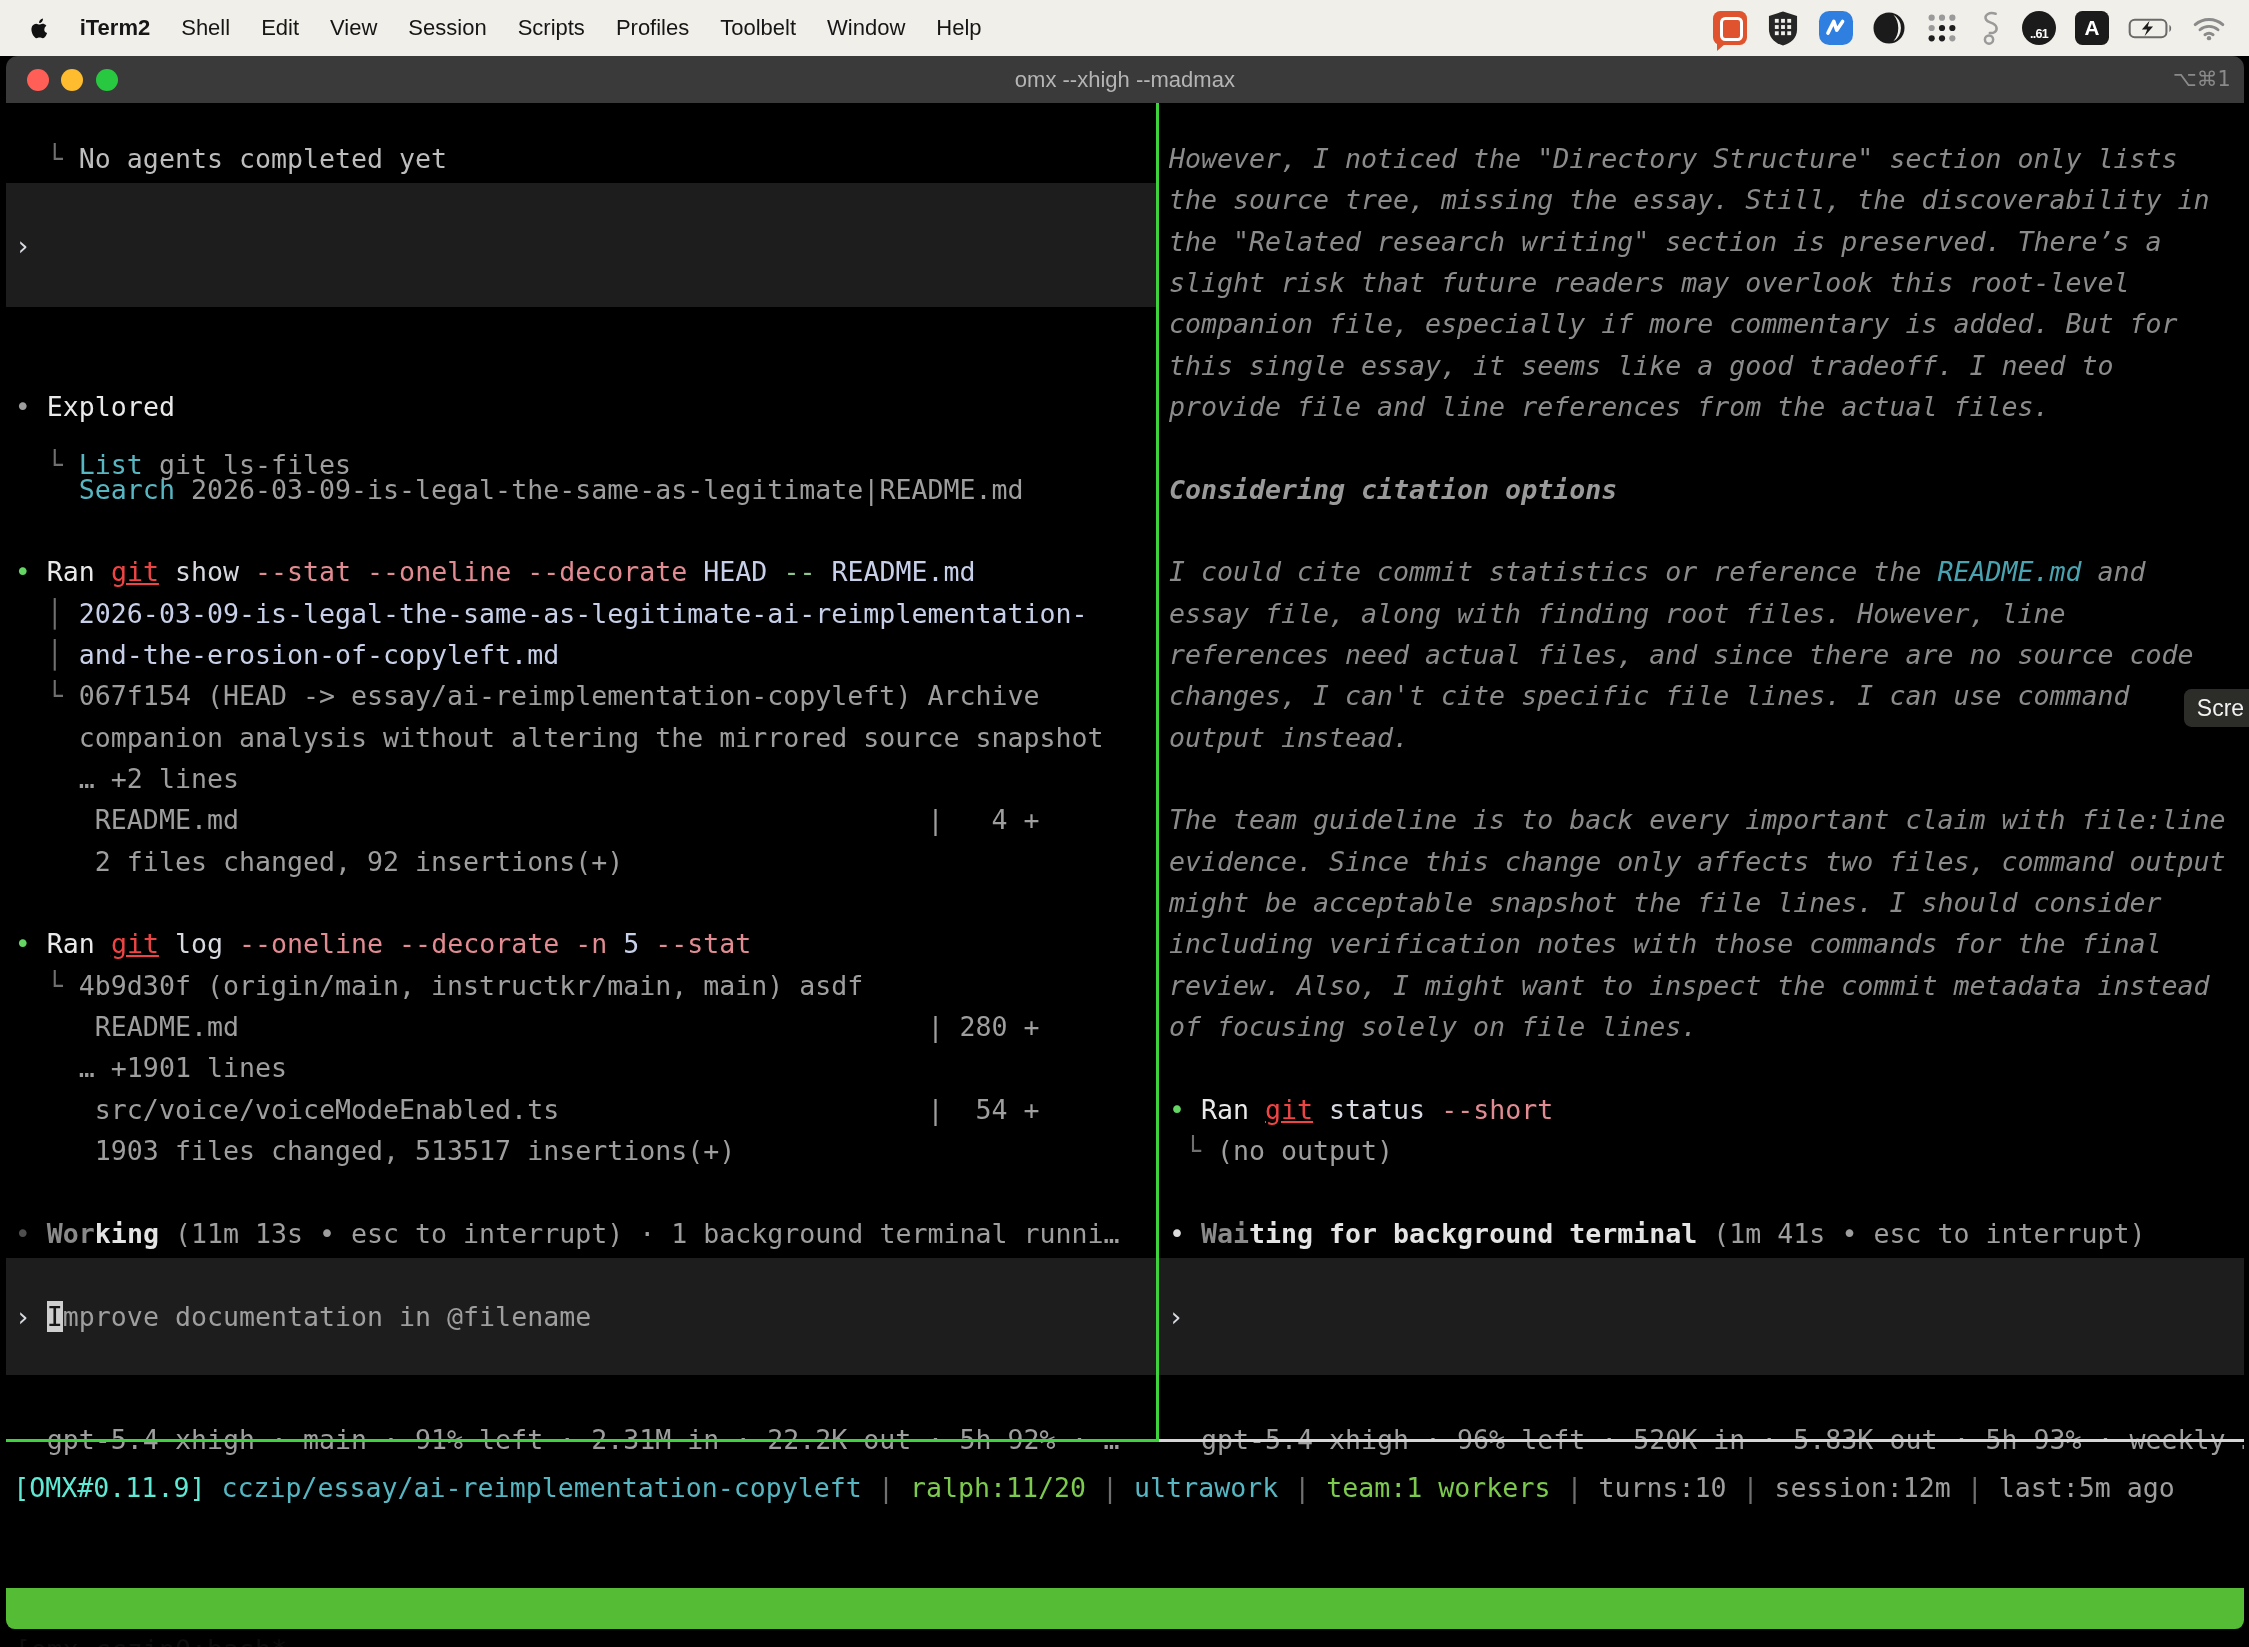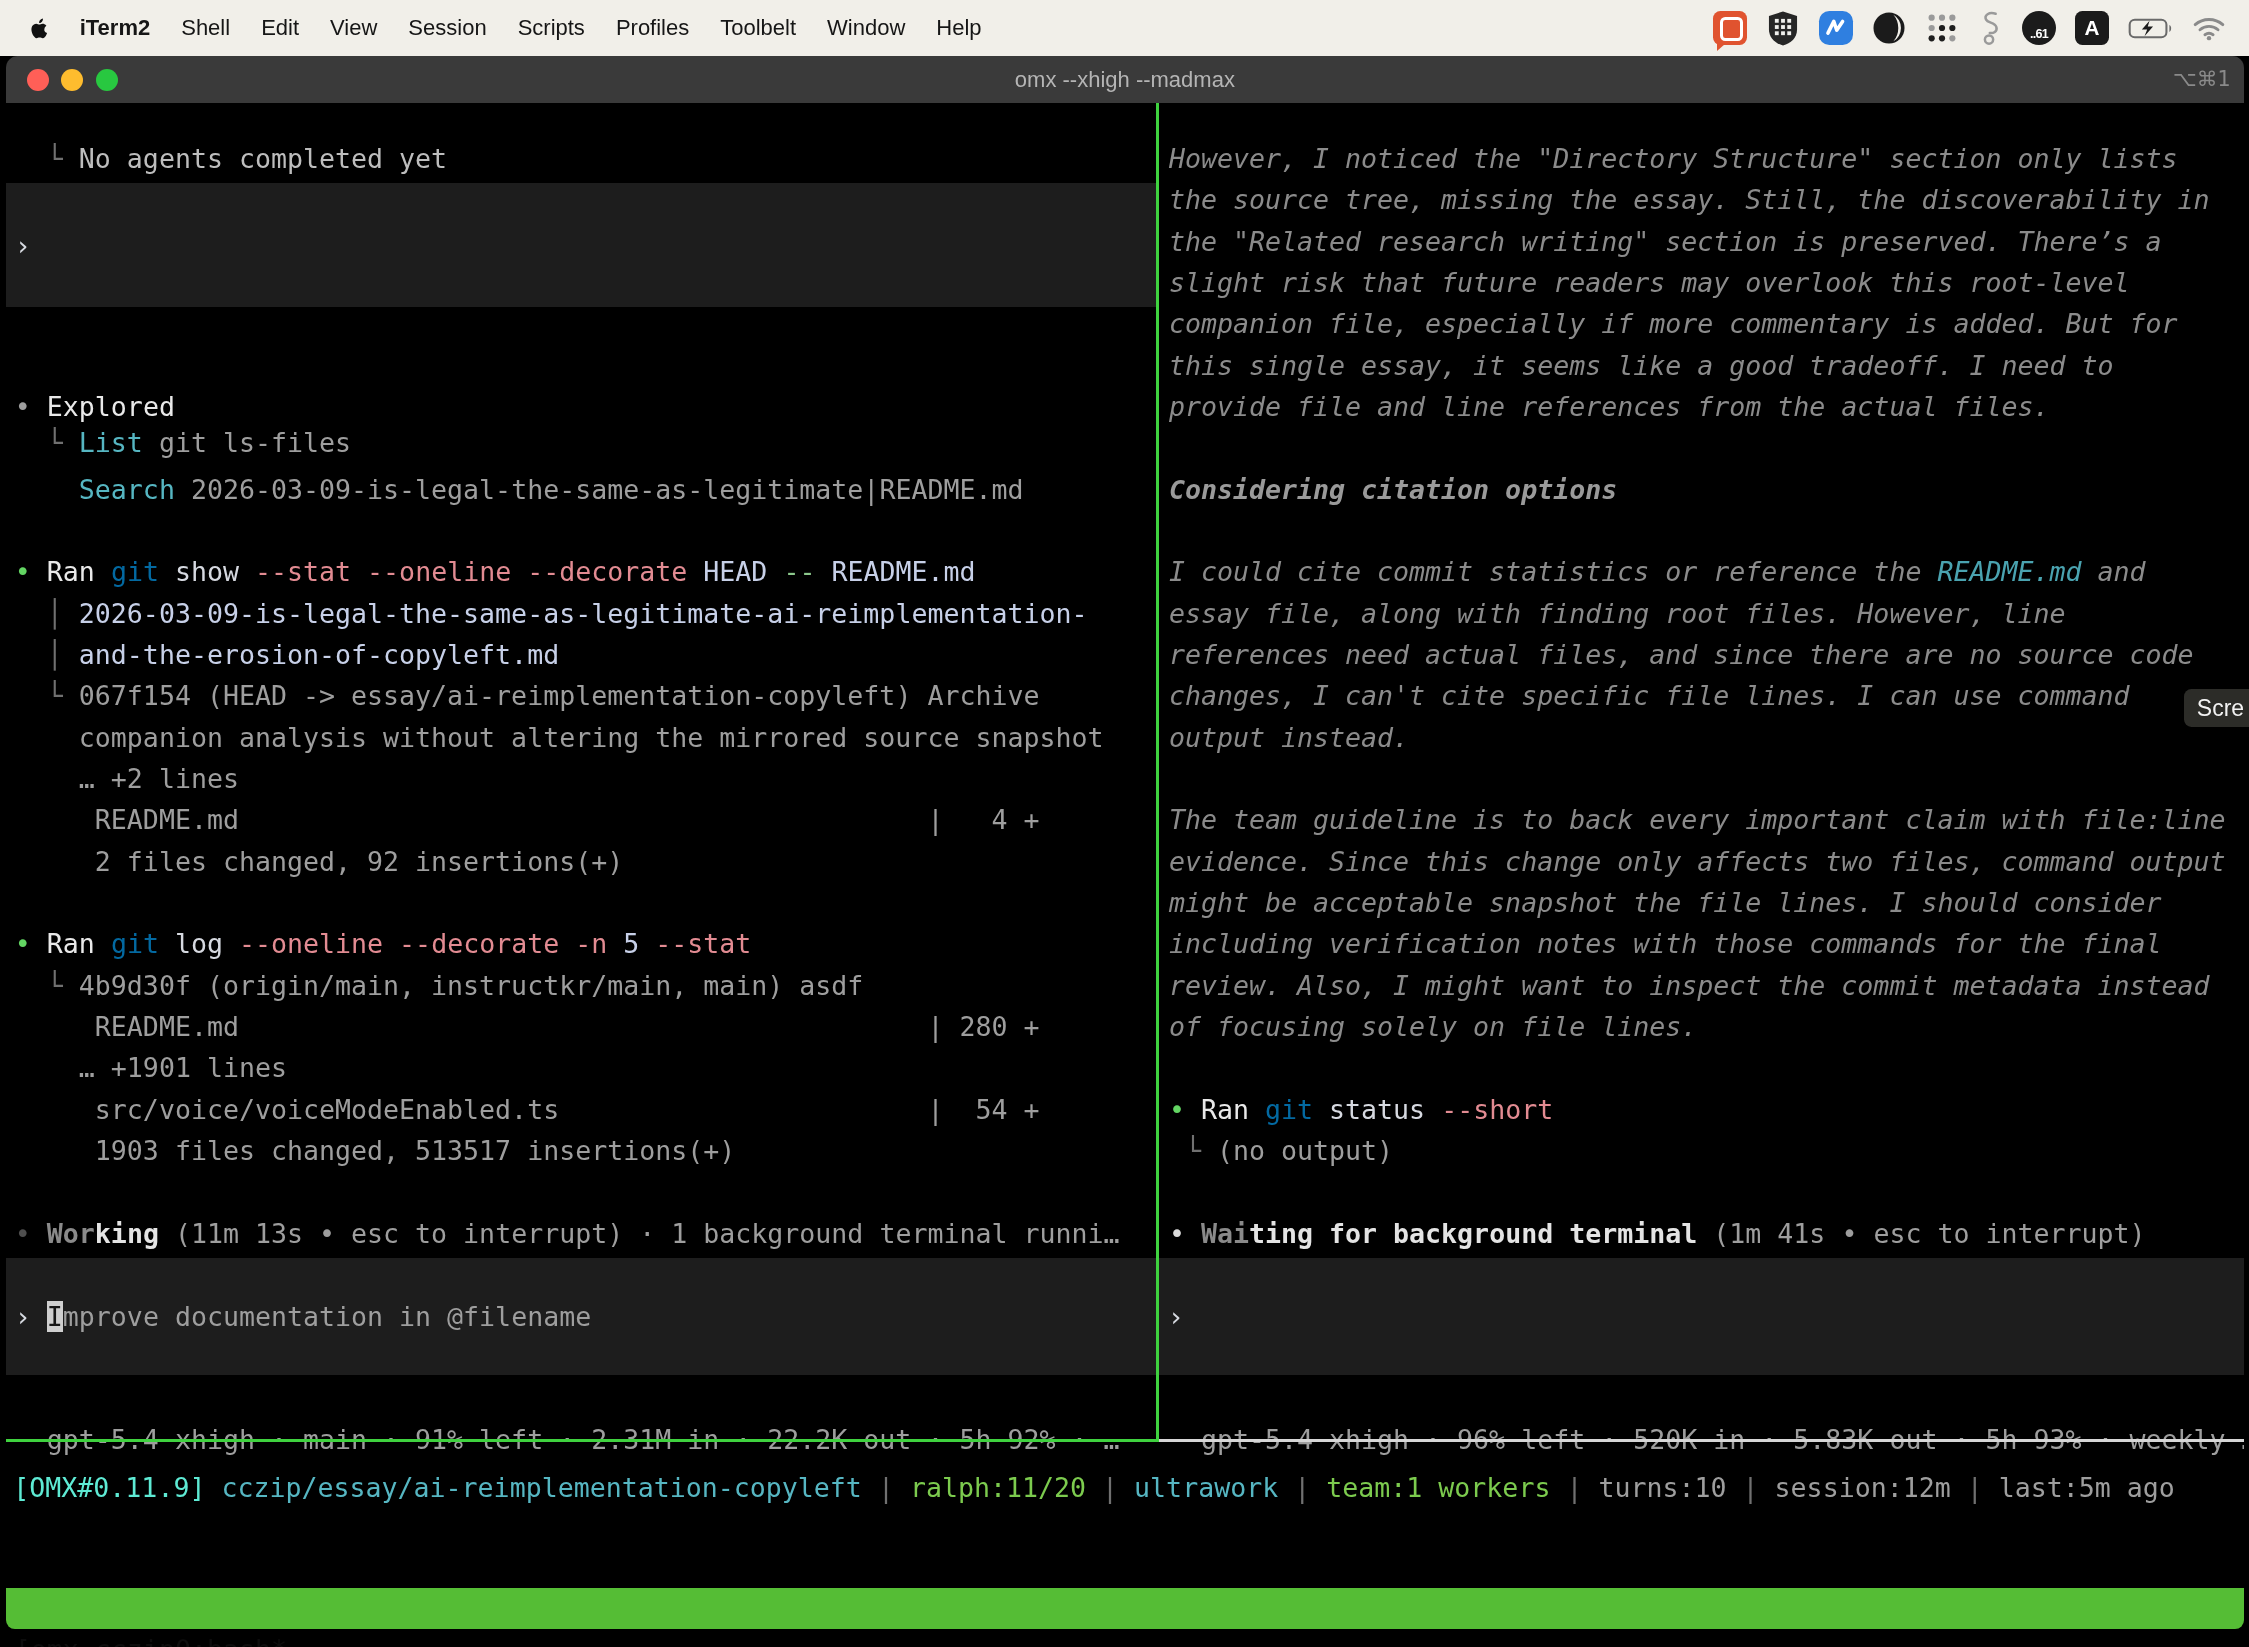--- a/index.html
+++ b/index.html
@@ -72,21 +72,21 @@
            border-radius:7.4px 0 0 7.4px;color:#f2f2f2;font-size:23px;line-height:38px;
            padding:0 5.9px 0 13.3px;z-index:6;}
 
   
   .c-fg{color:#9e9e9e;}
   .c-fg2{color:#bdbdbd;}
   .c-dim{color:#707070;}
   .c-dimb{color:#4f4f4f;}
   .c-bold{color:#e9e9e9;font-weight:normal;}
   .c-wht{color:#d6d9e0;}
-  .c-blue{color:#0369a1;}
+  .c-blue{color:#ef4444;text-decoration:underline;}
   .c-pink{color:#e28b92;}
   .c-lav{color:#c7d0e8;}
   .c-grn{color:#8cc88c;}
   .c-gbul{color:#63d663;}
   .c-wbul{color:#dcdcdc;}
   .c-teal{color:#56b6c2;}
   .c-tealit{color:#4aa3b0;font-style:italic;}
   .c-it{color:#8b8b8b;font-style:italic;}
   .c-itb{color:#9a9a9a;font-style:italic;font-weight:bold;}
   .c-sh1{color:#8a8a8a;font-weight:bold;}
@@ -203,21 +203,21 @@
     <div class="shortcut">⌥⌘1</div>
   </div>
 
   <div class="term">
     <div class="pane-hit" id="left-hit"></div>
     <div class="pane-hit" id="right-hit"></div>
 
     <div id="left-rows">
         <div class="trow" style="top: 0px;"><span class="c-dim">  └ </span><span class="c-fg2">No agents completed yet</span></div>
         <div class="trow" style="top: 248px;"><span class="c-fg">• </span><span class="c-bold">Explored</span></div>
-        <div class="trow" style="top: 284px;"><span class="c-dim">  └ </span><span class="c-teal">List</span><span class="c-fg"> git ls-files</span></div>
+        <div class="trow" style="top: 306px;"><span class="c-dim">  └ </span><span class="c-teal">List</span><span class="c-fg"> git ls-files</span></div>
         <div class="trow" style="top: 331px;"><span class="c-dim">    </span><span class="c-teal">Search</span><span class="c-fg"> 2026-03-09-is-legal-the-same-as-legitimate|README.md</span></div>
         <div class="trow" style="top: 413px;"><span class="c-gbul">• </span><span class="c-bold">Ran</span><span class="c-wht"> </span><span class="c-blue">git</span><span class="c-wht"> show </span><span class="c-pink">--stat</span><span class="c-wht"> </span><span class="c-pink">--oneline</span><span class="c-wht"> </span><span class="c-pink">--decorate</span><span class="c-lav"> HEAD </span><span class="c-grn">--</span><span class="c-lav"> README.md</span></div>
         <div class="trow" style="top: 455px;"><span class="c-dim">  │ </span><span class="c-lav">2026-03-09-is-legal-the-same-as-legitimate-ai-reimplementation-</span></div>
         <div class="trow" style="top: 496px;"><span class="c-dim">  │ </span><span class="c-lav">and-the-erosion-of-copyleft.md</span></div>
         <div class="trow" style="top: 537px;"><span class="c-dim">  └ </span><span class="c-fg">067f154 (HEAD -&gt; essay/ai-reimplementation-copyleft) Archive</span></div>
         <div class="trow" style="top: 579px;"><span class="c-fg">    companion analysis without altering the mirrored source snapshot</span></div>
         <div class="trow" style="top: 620px;"><span class="c-fg">    … +2 lines</span></div>
         <div class="trow" style="top: 661px;"><span class="c-fg">     README.md                                           |   4 +</span></div>
         <div class="trow" style="top: 703px;"><span class="c-fg">     2 files changed, 92 insertions(+)</span></div>
         <div class="trow" style="top: 785px;"><span class="c-gbul">• </span><span class="c-bold">Ran</span><span class="c-wht"> </span><span class="c-blue">git</span><span class="c-wht"> log </span><span class="c-pink">--oneline</span><span class="c-wht"> </span><span class="c-pink">--decorate</span><span class="c-wht"> </span><span class="c-pink">-n</span><span class="c-lav"> 5 </span><span class="c-pink">--stat</span></div>

